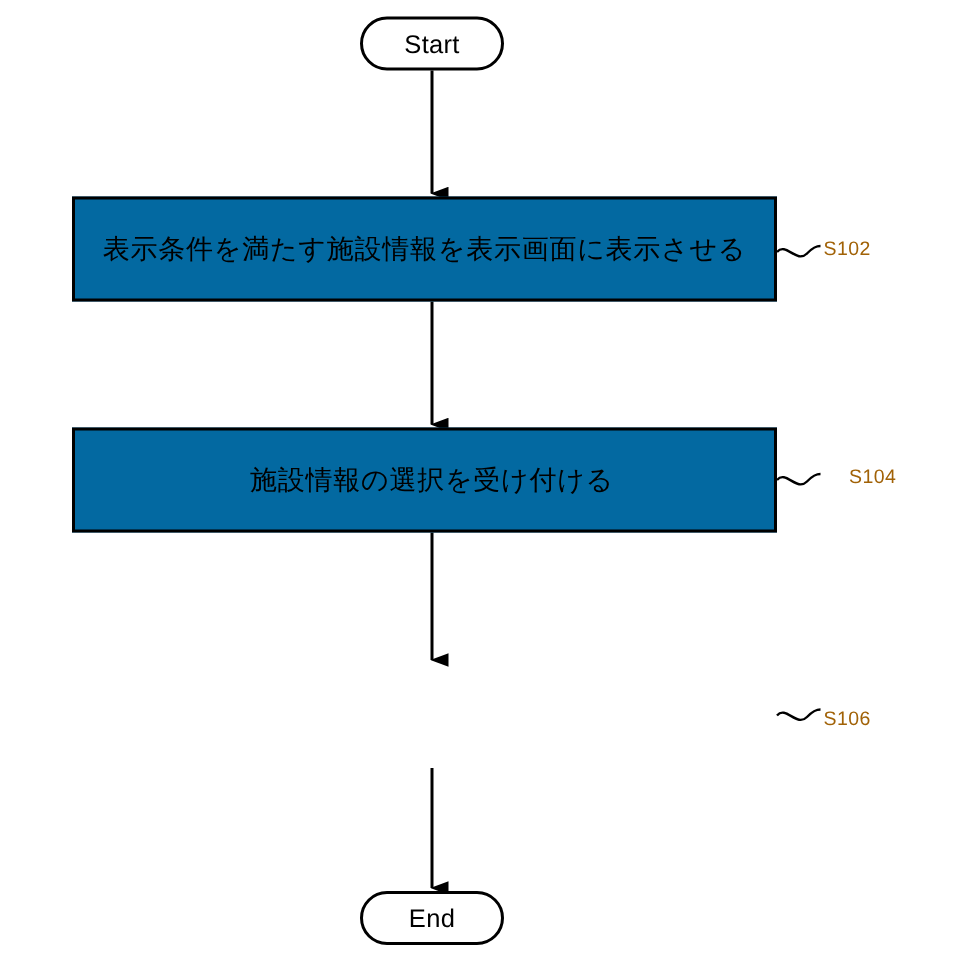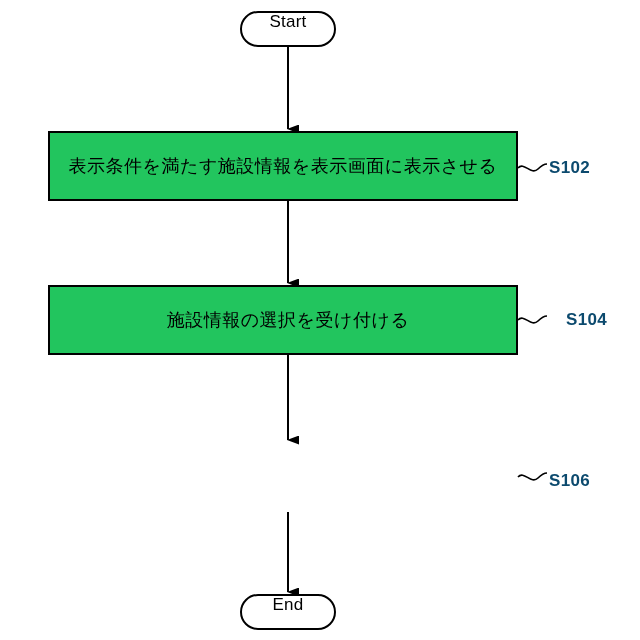--- a/index.html
+++ b/index.html
@@ -28,64 +28,64 @@
     height: 640px;
   }
   
   .terminator {
     position: absolute;
     box-sizing: border-box;
     border: 2px solid #000000;
     border-radius: 999px;
     background: #ffffff;
     display: flex;
+    align-items: center;
     justify-content: center;
   }
   .terminator .term-label {
     font-size: 17px;
     line-height: 1;
     letter-spacing: 0.2px;
     color: #000000;
     white-space: nowrap;
   }
   #node-start { left: 240px; top: 11px;  width: 96px; height: 36px; }
   #node-end   { left: 240px; top: 594px; width: 96px; height: 36px; }
 
   
   .process-box {
     position: absolute;
     box-sizing: border-box;
     border: 2px solid #000000;
-    background: #22c55e;
+    background: #0369a1;
     display: flex;
     align-items: center;
     justify-content: center;
     padding: 4px 10px;
   }
   .process-box .proc-label {
     font-size: 18px;
     line-height: 28px;
     text-align: center;
     color: #000000;
     white-space: pre-line;
     letter-spacing: 0.5px;
   }
   #node-s102 { left: 48px; top: 131px; width: 470px; height: 70px; }
   #node-s104 { left: 48px; top: 285px; width: 470px; height: 70px; padding-left: 20px; }
   #node-s106 { left: 48px; top: 442px; width: 470px; height: 70px; }
 
   
   .step-label {
     position: absolute;
-    font-size: 17px;
+    font-size: 13px;
     line-height: 1;
-    color: #0c4a6e;
+    color: #a16207;
     white-space: nowrap;
     letter-spacing: 0.3px;
-    font-weight: bold;
   }
   #step-label-s102 { left: 549px; top: 159px; }
   #step-label-s104 { left: 566px; top: 311px; }
   #step-label-s106 { left: 549px; top: 472px; }
 </style>
 </head>
 <body>
 
 <div id="flowchart-root">
 

